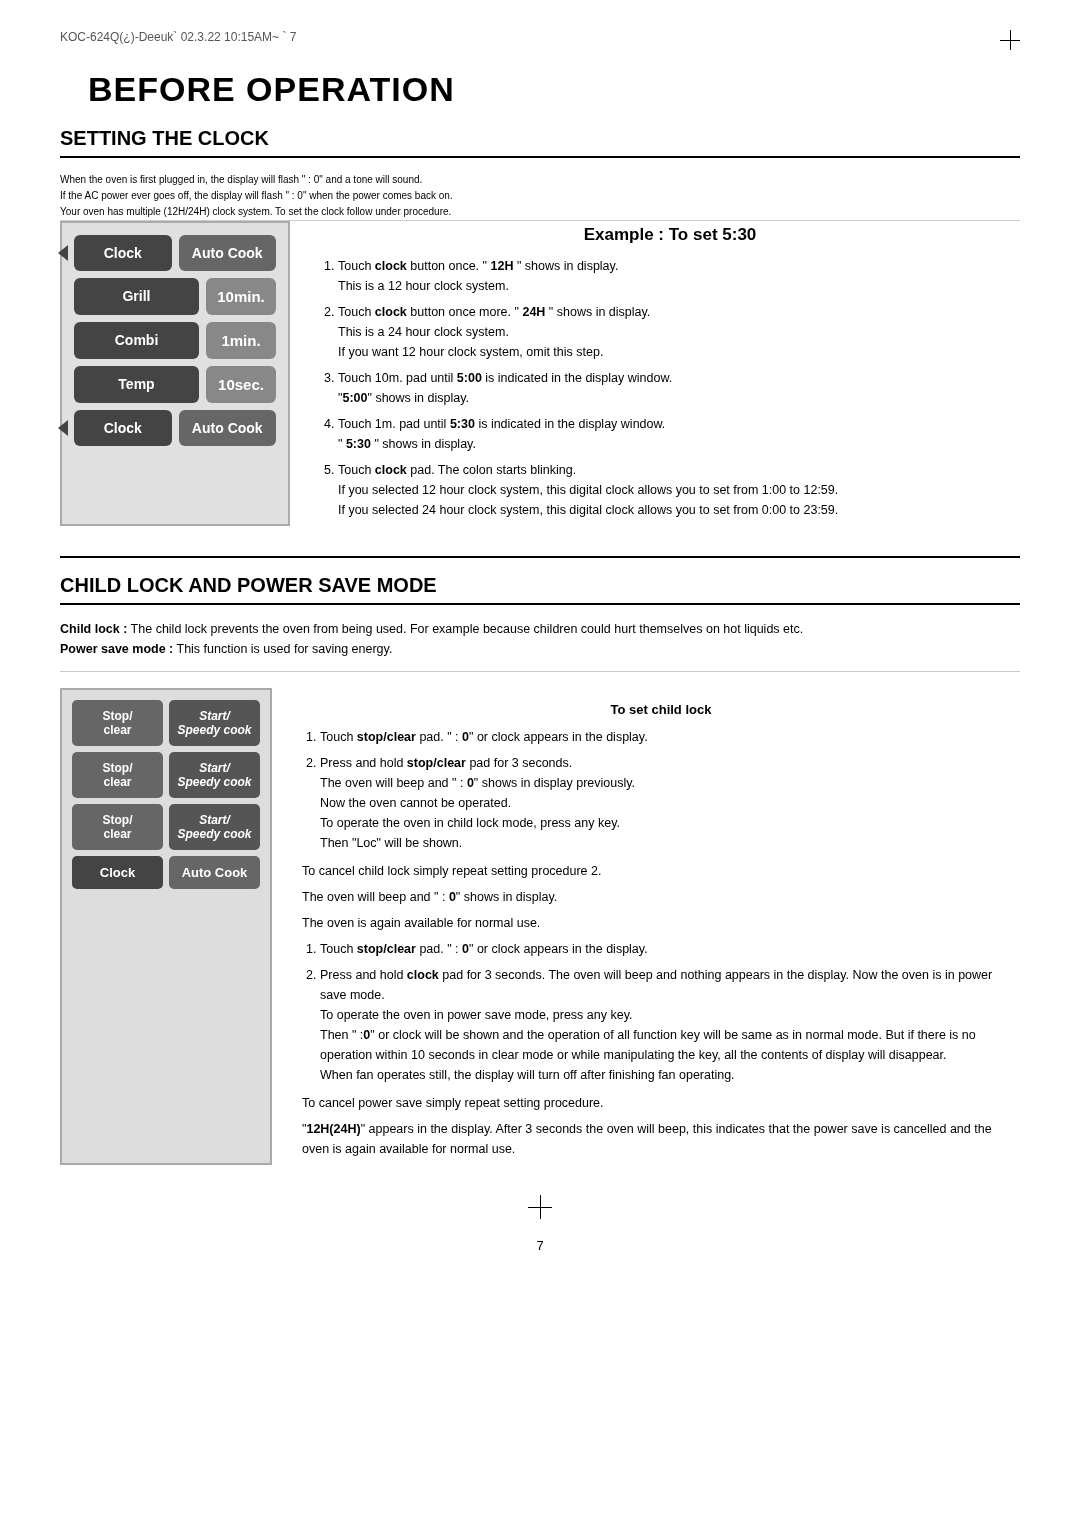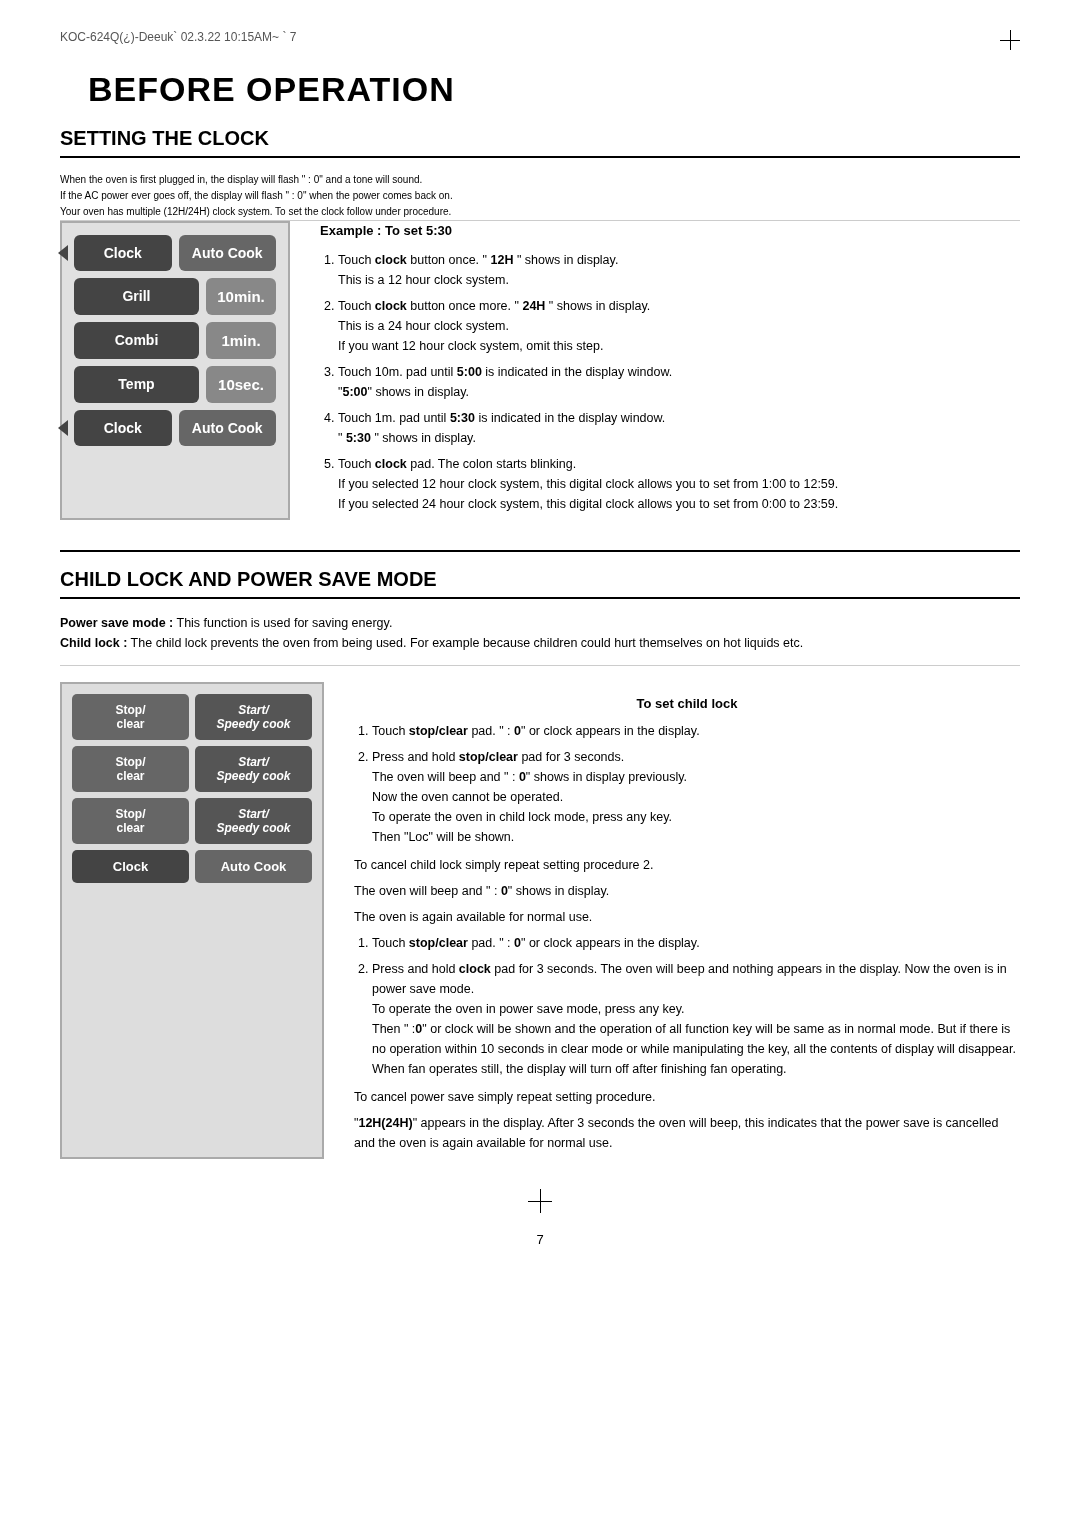--- a/index.html
+++ b/index.html
@@ -119,22 +119,23 @@
       text-align: center;
       min-width: 70px;
     }
     .instructions-col {
       flex: 1;
       font-size: 12.5px;
       line-height: 1.6;
     }
     .instructions-col .example-title {
       font-weight: 700;
-      font-size: 13px;
+      font-size: 17px;
       margin-bottom: 8px;
+      text-align: center;
     }
     .instructions-col ol {
       padding-left: 18px;
     }
     .instructions-col ol li {
       margin-bottom: 6px;
     }
     .instructions-col p {
       margin-bottom: 6px;
     }
@@ -145,21 +146,21 @@
     }
     .child-lock-intro {
       font-size: 12.5px;
       line-height: 1.6;
       margin-bottom: 16px;
       border-bottom: 1px solid #ccc;
       padding-bottom: 12px;
     }
     
     .keypad-small {
-      width: 264px;
+      width: 212px;
       flex-shrink: 0;
       border: 2px solid #aaa;
       background: #ddd;
       padding: 10px;
       display: flex;
       flex-direction: column;
       gap: 6px;
     }
     .key-btn-sm {
       background: #555;
@@ -309,22 +310,22 @@
         If you selected 24 hour clock system, this digital clock allows you to set from 0:00 to 23:59.
       </li>
     </ol>
   </div>
 </div>
 
 <div class="section-divider"></div>
 <h2 class="section-title">CHILD LOCK AND POWER SAVE MODE</h2>
 
 <div class="child-lock-intro">
+  <p><span class="bold">Child lock :</span><span> The child lock prevents the oven from being used.  For example because children could hurt themselves on hot liquids etc.</span></p>
   <p><span class="bold">Power save mode :</span><span> This function is used for saving energy.</span></p>
-  <p><span class="bold">Child lock :</span><span> The child lock prevents the oven from being used.  For example because children could hurt themselves on hot liquids etc.</span></p>
 </div>
 
 <div class="section-block">
 
   <div class="keypad-small">
 
     <div class="key-row-sm">
       <div class="key-btn-sm" style="background:#666; border-radius:5px; padding:9px 6px; flex:1; position:relative; text-align:center; color:#fff; font-size:12px;">
         <span class="arrow-left" style="border-right-color:#666;"></span>
         <span>Stop/</span><br><span>clear</span>

